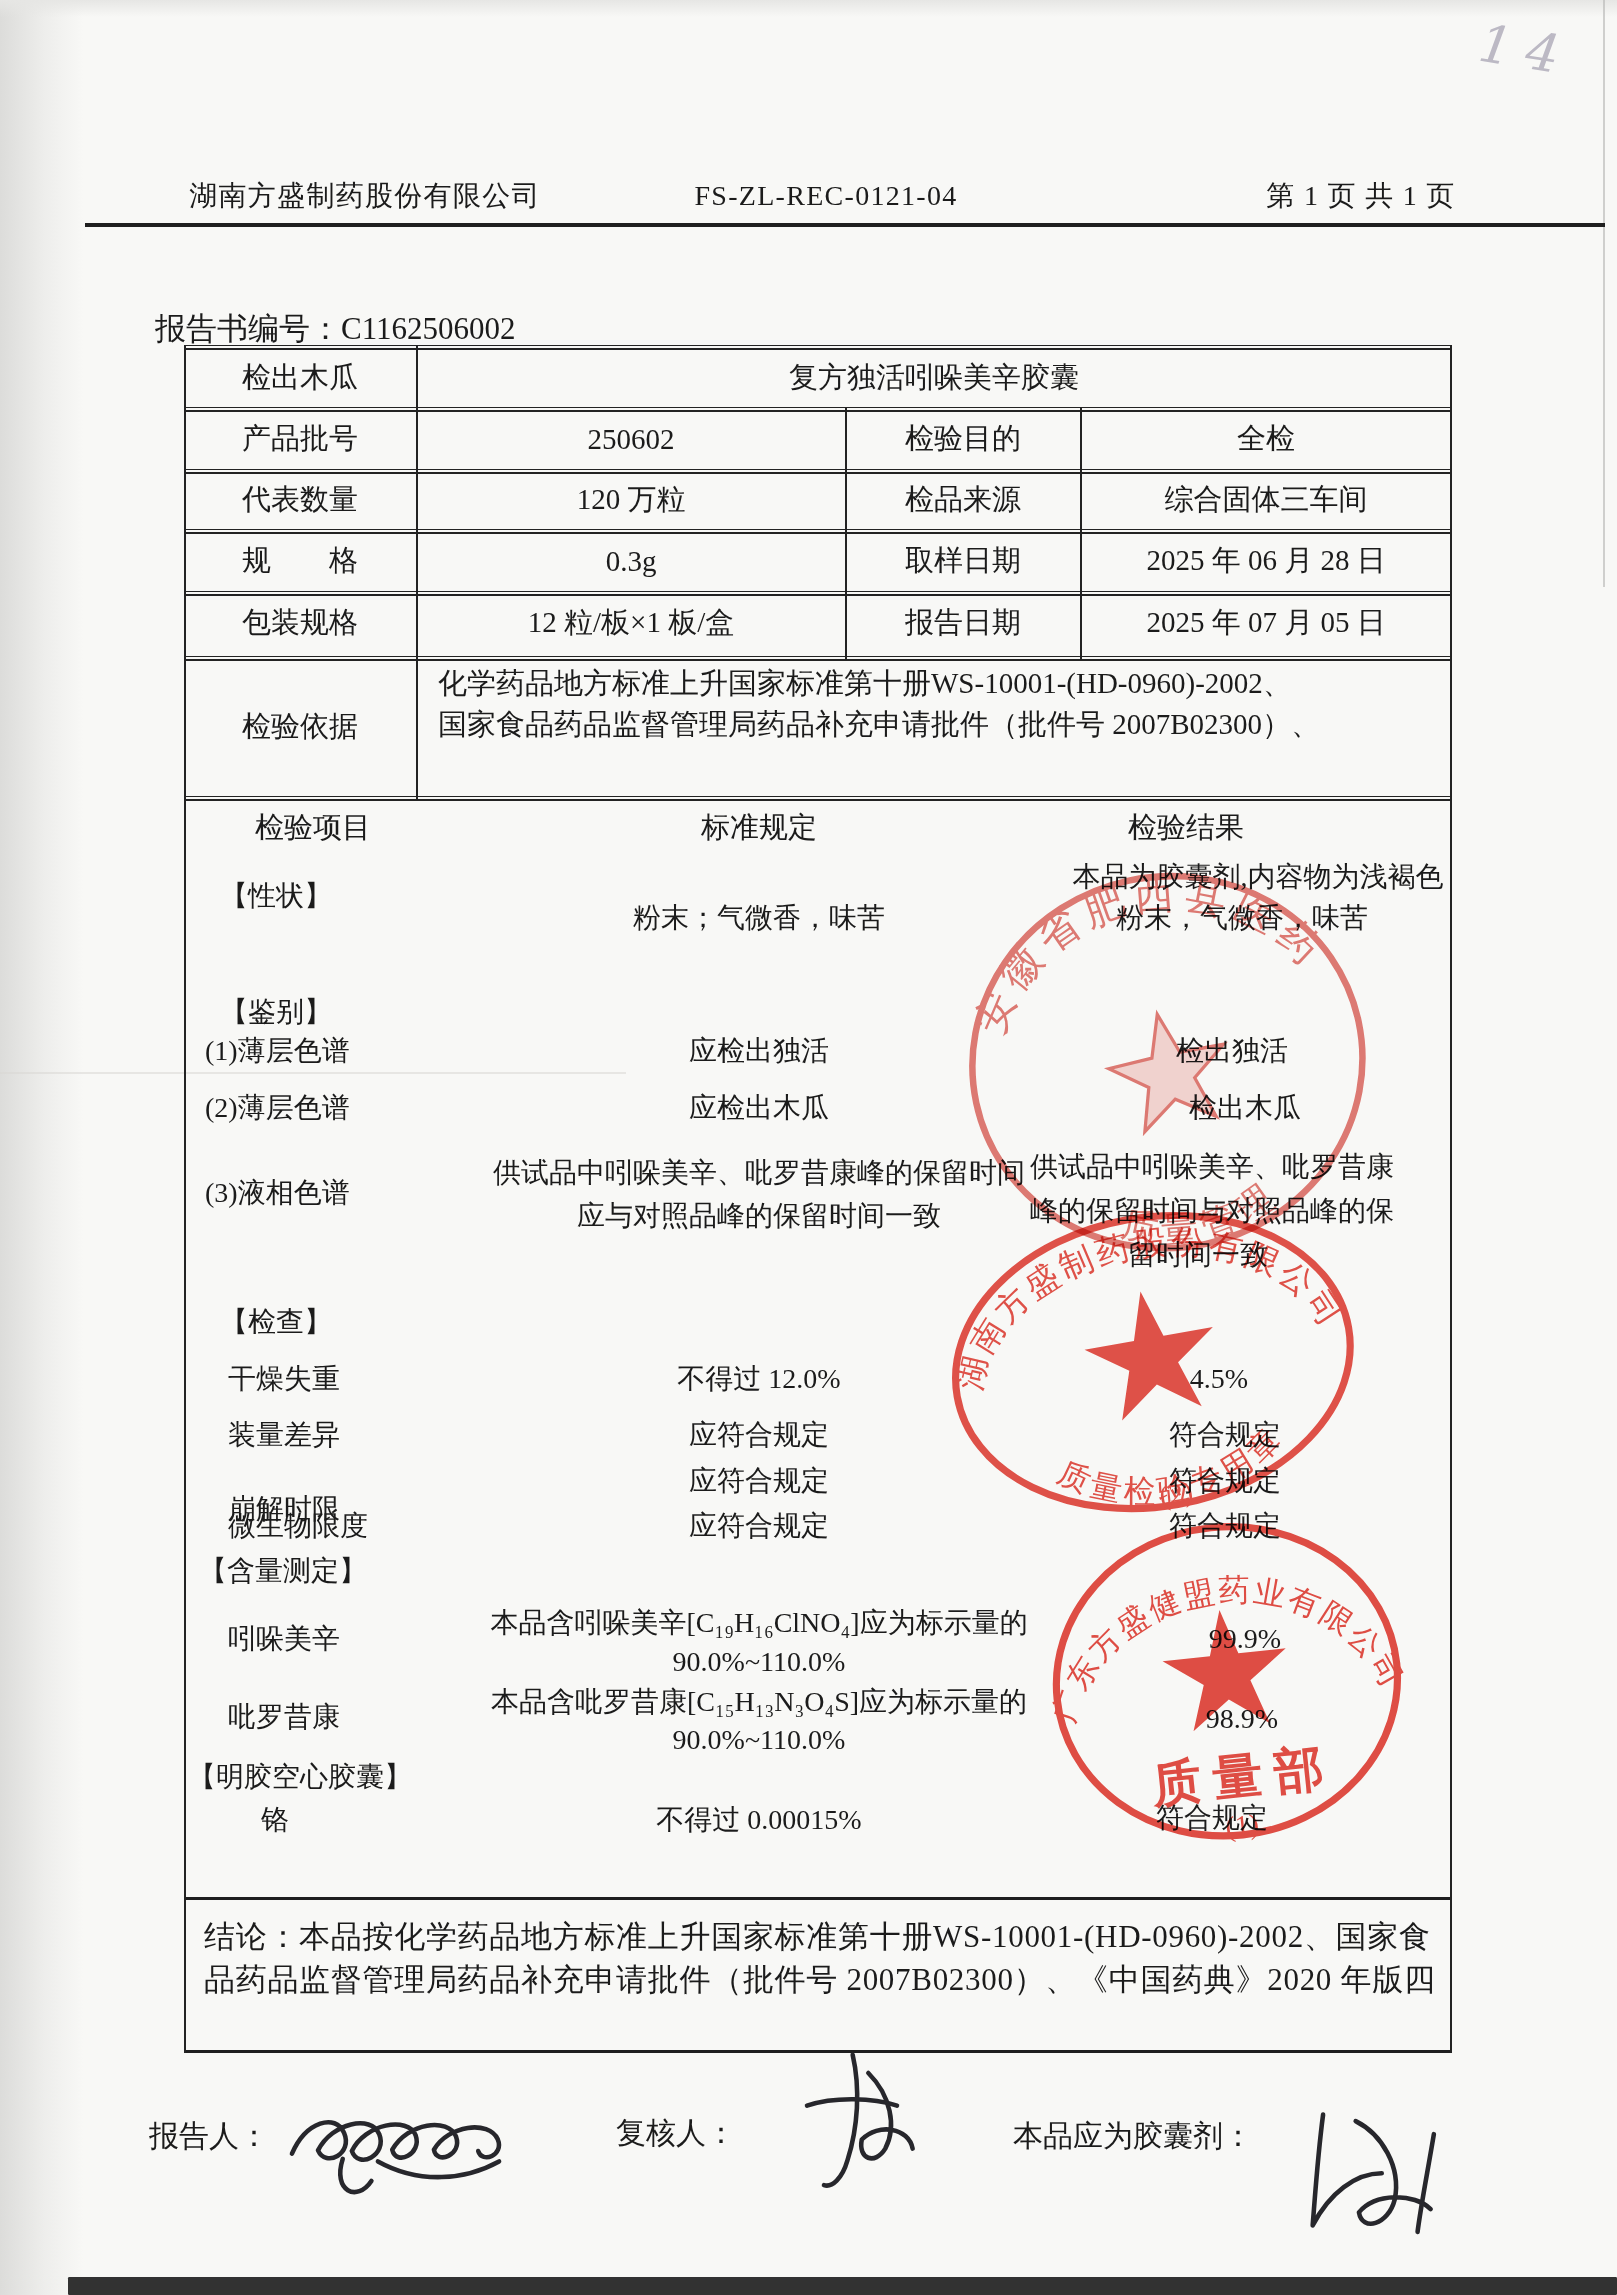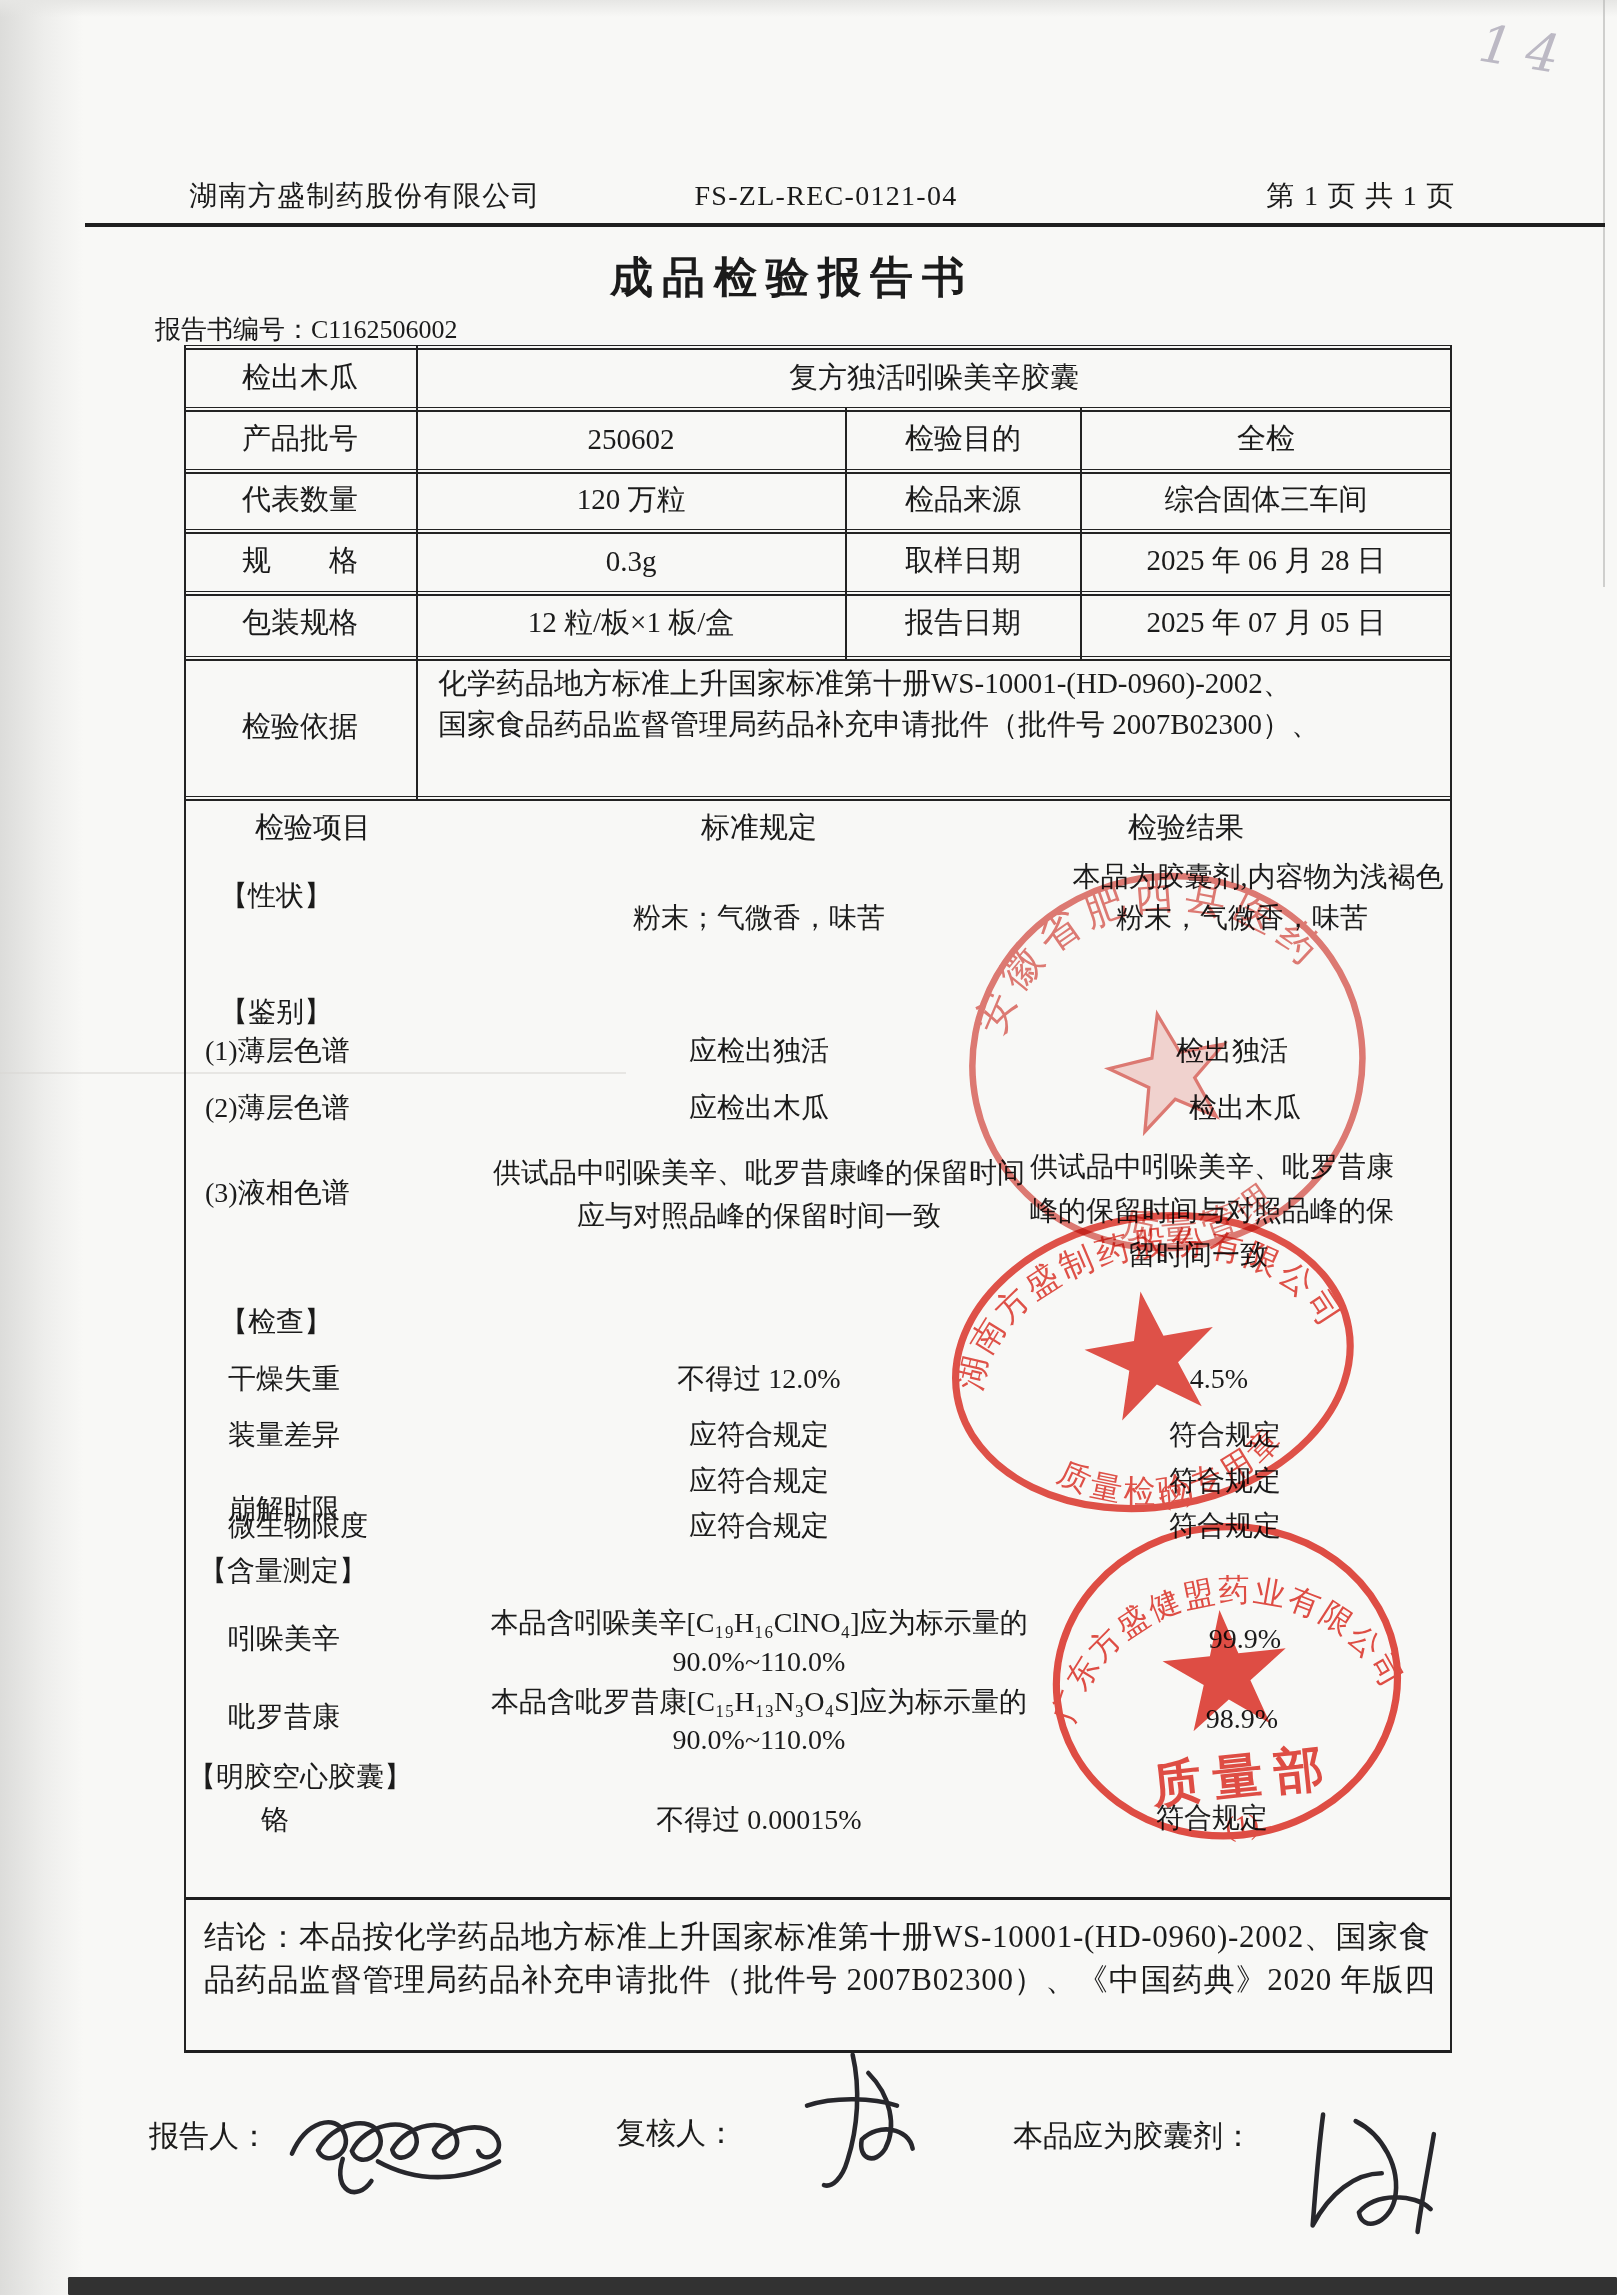--- a/index.html
+++ b/index.html
@@ -5,21 +5,21 @@
   html,body{margin:0;padding:0;background:#d8d8d6;}
   .page{position:relative;width:1618px;height:2295px;background:#f8f8f6;overflow:hidden;
         font-family:"Liberation Serif","DejaVu Serif",serif;color:#1b1b1b;font-size:29px;}
   .t{position:absolute;transform:translate(-50%,-50%);white-space:nowrap;}
   .tl{position:absolute;transform:translate(0,-50%);white-space:nowrap;}
   .hl{position:absolute;height:3.3px;background:#1f1f1f;}
   .dl{position:absolute;height:4.6px;background:linear-gradient(to bottom,#232323 0 1.3px,rgba(0,0,0,0) 1.3px 3.3px,#232323 3.3px 4.6px);}
   .vl{position:absolute;width:2px;background:#232323;}
   .hdr{font-size:28px;letter-spacing:1.3px;}
   .title{font-size:43px;font-weight:bold;letter-spacing:9px;}
-  .repno{font-size:26px;}
+  .repno{font-size:31px;}
   .cell{font-size:29px;}
   .res{font-size:28px;}
   .concl{font-size:31px;letter-spacing:0.7px;}
   .sig{font-size:30px;}
   .edge-left{position:absolute;left:0;top:0;width:83px;height:2295px;
              background:linear-gradient(to right,#dcdcda,#eeeeec 55%,rgba(238,238,236,0));}
   .edge-top{position:absolute;left:0;top:0;width:1618px;height:17px;
             background:linear-gradient(to bottom,#e6e6e4,rgba(238,238,236,0));}
   .edge-right{position:absolute;top:0;width:2px;height:587px;background:#b9b9b7;opacity:.65;}
   .bottomband{position:absolute;background:#323232;border-radius:1.3px;}
@@ -47,21 +47,20 @@
   <div class="crease" style="left:0;top:1072px;width:626px;height:2px;"></div>
   <div class="bottomband" style="left:68px;top:2277px;width:1549px;height:18px;"></div>
 
   <div class="pencil" style="left:1479px;top:19.6px;">14</div>
 
   <div class="t hdr" style="left:365px;top:196px;">湖南方盛制药股份有限公司</div>
   <div class="t hdr" style="left:826px;top:196px;">FS-ZL-REC-0121-04</div>
   <div class="t hdr" style="left:1361px;top:196px;">第 1 页 共 1 页</div>
   <div class="hl" style="left:85px;top:223px;width:1520px;height:3.9px;"></div>
 
-  <div class="t title" style="left:792px;top:278px;">成品检验报告书</div>
 
   <div class="tl repno" style="left:155px;top:329px;">
     <span>报告书编号：</span><span>C1162506002</span>
   </div>
 
   <div class="dl" style="left:184px;top:345px;width:1268px;"></div>
   <div class="dl" style="left:184px;top:407px;width:1268px;"></div>
   <div class="dl" style="left:184px;top:469px;width:1268px;"></div>
   <div class="dl" style="left:184px;top:529px;width:1268px;"></div>
   <div class="dl" style="left:184px;top:591px;width:1268px;"></div>

